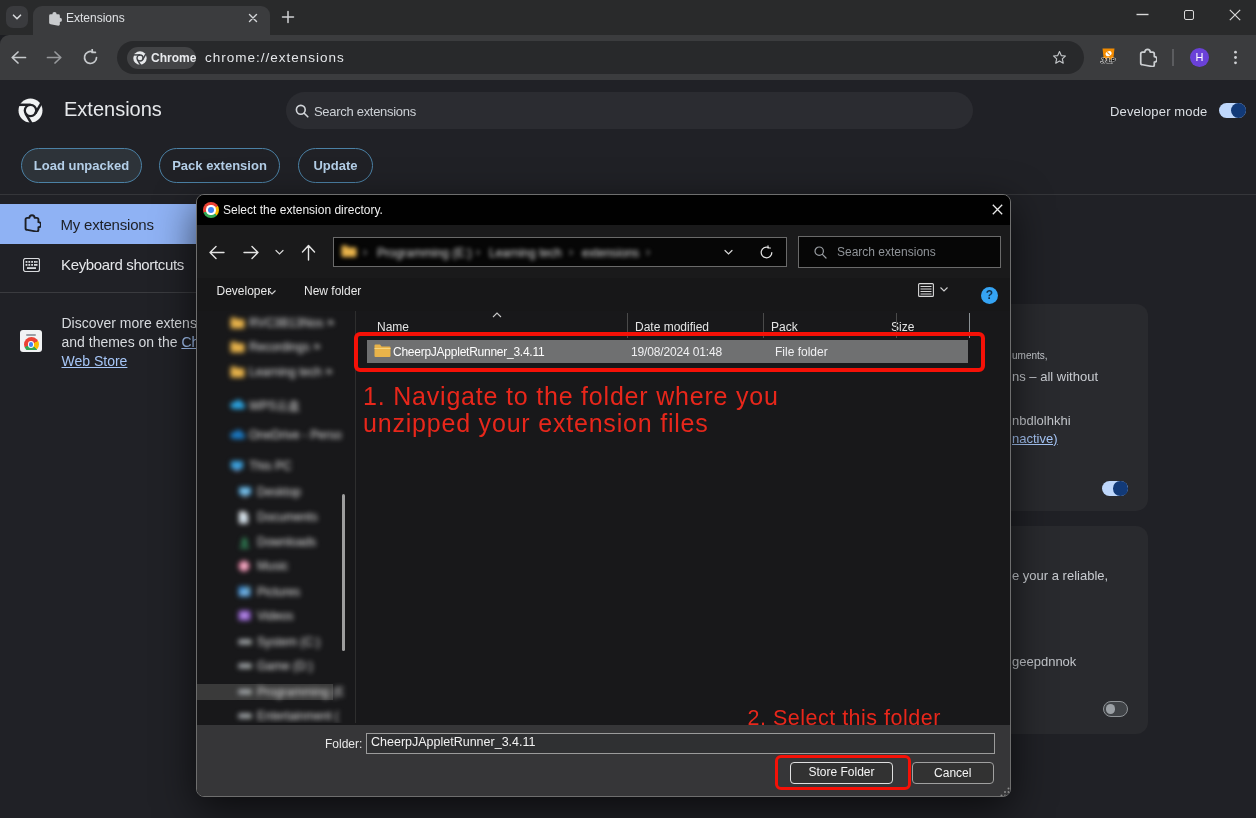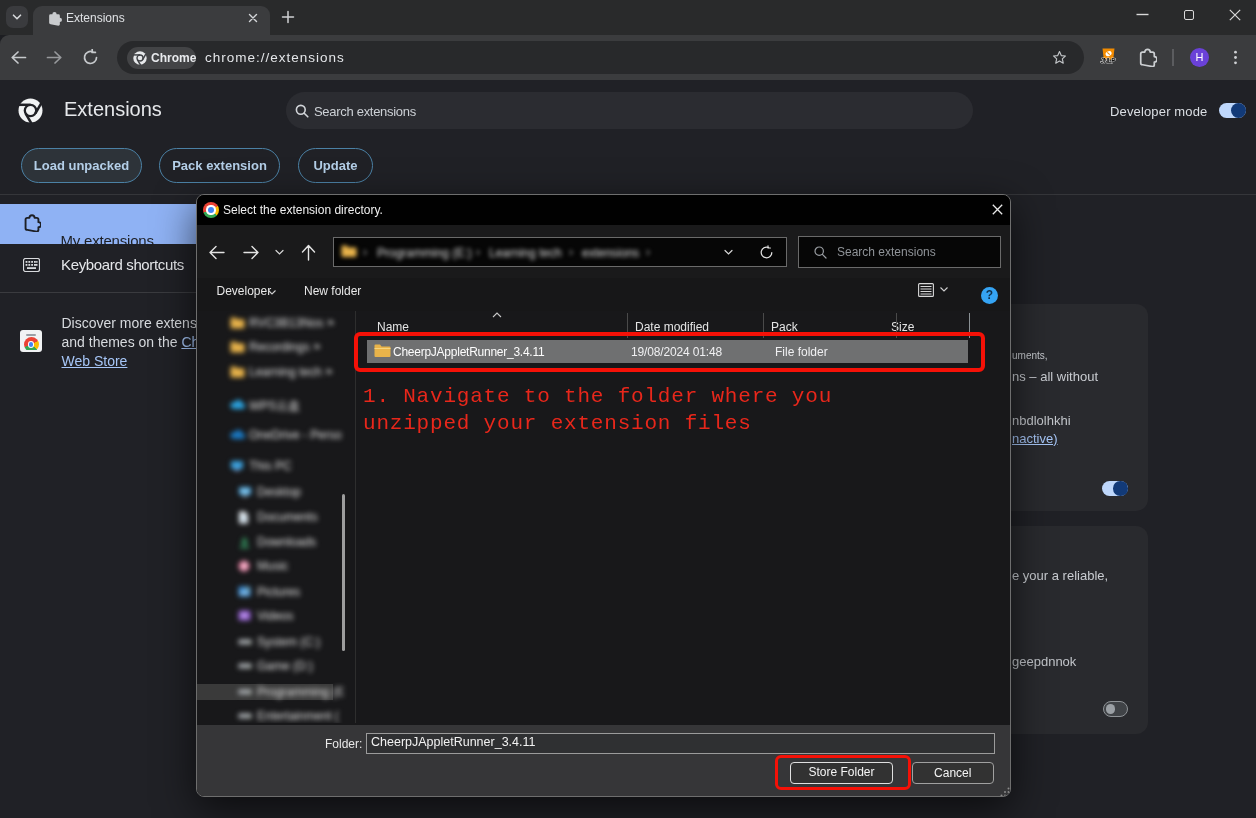--- a/index.html
+++ b/index.html
@@ -124,21 +124,21 @@
   <div class="a" style="left:1230.5px;top:103px;width:15px;height:15px;border-radius:50%;background:#123a78;"></div>
 
   <div class="a" style="left:159px;top:148px;width:121px;height:35px;border-radius:17.5px;border:1.2px solid #4b81a5;color:#b4cfe8;font-size:13px;font-weight:700;text-align:center;line-height:33px;">Pack extension</div>
   <div class="a" style="left:21px;top:148px;width:121px;height:35px;border-radius:17.5px;border:1.2px solid #4b81a5;background:#2d3339;color:#b4cfe8;font-size:13px;font-weight:700;text-align:center;line-height:33px;">Load unpacked</div>
   <div class="a" style="left:298px;top:148px;width:75px;height:35px;border-radius:17.5px;border:1.2px solid #4b81a5;color:#b4cfe8;font-size:13px;font-weight:700;text-align:center;line-height:33px;">Update</div>
 
   <div class="a" style="left:0;top:204px;width:390px;height:39.5px;background:#8fb2f4;"></div>
   <svg class="a" style="left:23px;top:214px;" width="18" height="18" viewBox="1 2 21 20">
       <path fill="none" stroke="#1d1f24" stroke-width="2.2" stroke-linejoin="round" d="M6 20 a2 2 0 0 1-2-2 V8 a2 2 0 0 1 2-2 h2.5 a3 3 0 0 1 6 0 H17 a2 2 0 0 1 2 2 v3 a3 3 0 0 1 0 6 v3 a2 2 0 0 1-2 2 z"></path>
     </svg>
-  <div class="a" style="left:60.5px;top:215.5px;font-size:15px;font-weight:500;letter-spacing:-0.2px;color:#1d1f24;margin-top:16px;">My extensions</div>
+  <div class="a" style="left:60.5px;top:215.5px;font-size:15px;font-weight:500;letter-spacing:-0.2px;color:#1d1f24;">My extensions</div>
 
   <svg class="a" style="left:23px;top:258px;" width="17" height="14" viewBox="0 0 17 14">
     <rect x="0.5" y="0.5" width="16" height="13" rx="2" fill="none" stroke="#d8dadd" stroke-width="1.2"></rect>
     <g fill="#d8dadd">
         <rect x="2.6" y="3" width="1.8" height="1.8"></rect>
         <rect x="5.4" y="3" width="1.8" height="1.8"></rect>
         <rect x="8.2" y="3" width="1.8" height="1.8"></rect>
         <rect x="11" y="3" width="1.8" height="1.8"></rect>
         <rect x="13.2" y="3" width="1.3" height="1.8"></rect>
         <rect x="2.6" y="6" width="1.8" height="1.8"></rect>
@@ -373,16 +373,17 @@
           <circle cx="8.5" cy="5" r="1"></circle>
           <circle cx="8.5" cy="8.5" r="1"></circle>
           <circle cx="5" cy="5" r="1"></circle>
           <circle cx="5" cy="8.5" r="1"></circle>
           <circle cx="1.5" cy="8.5" r="1"></circle>
         </g>
       </svg>
   </div>
 
   <div class="a" style="left:354px;top:331.5px;width:630.5px;height:40px;border:4px solid #f51107;border-radius:6px;"></div>
-  <div class="a" style="left:363px;top:382.5px;font-size:21px;letter-spacing:0.8px;line-height:27.5px;color:#e8271b;font-family:Liberation Mono, monospace;">1. Navigate to the folder where you<br>unzipped your extension files</div>
+  <div class="a" style="left:363px;top:382.5px;font-size:25px;letter-spacing:0.8px;line-height:27.5px;color:#e8271b;">1. Navigate to the folder where you<br>unzipped your extension files</div>
+  <div class="a" style="left:747.5px;top:705.5px;font-size:21.5px;letter-spacing:0.5px;color:#e8271b;">2. Select this folder</div>
   <div class="a" style="left:774.5px;top:755px;width:136px;height:35px;border:3.5px solid #f51107;border-radius:6px;"></div>
 
 </div>
 
 </body></html>

